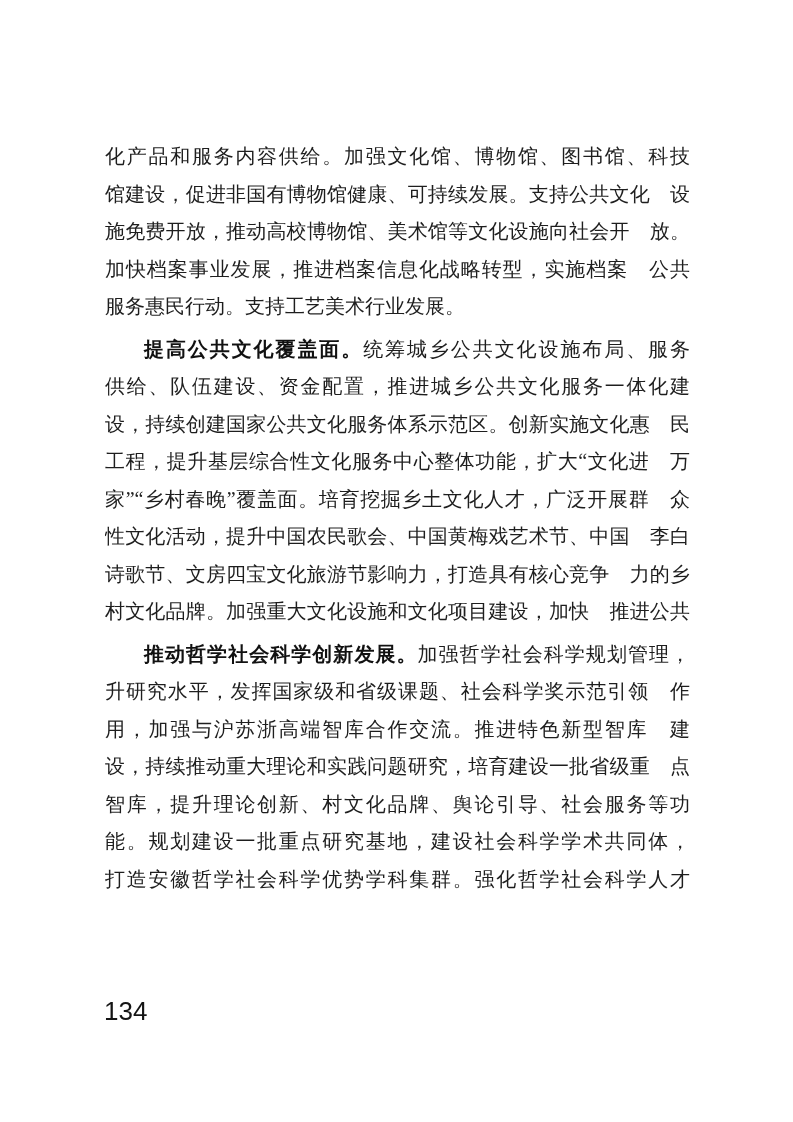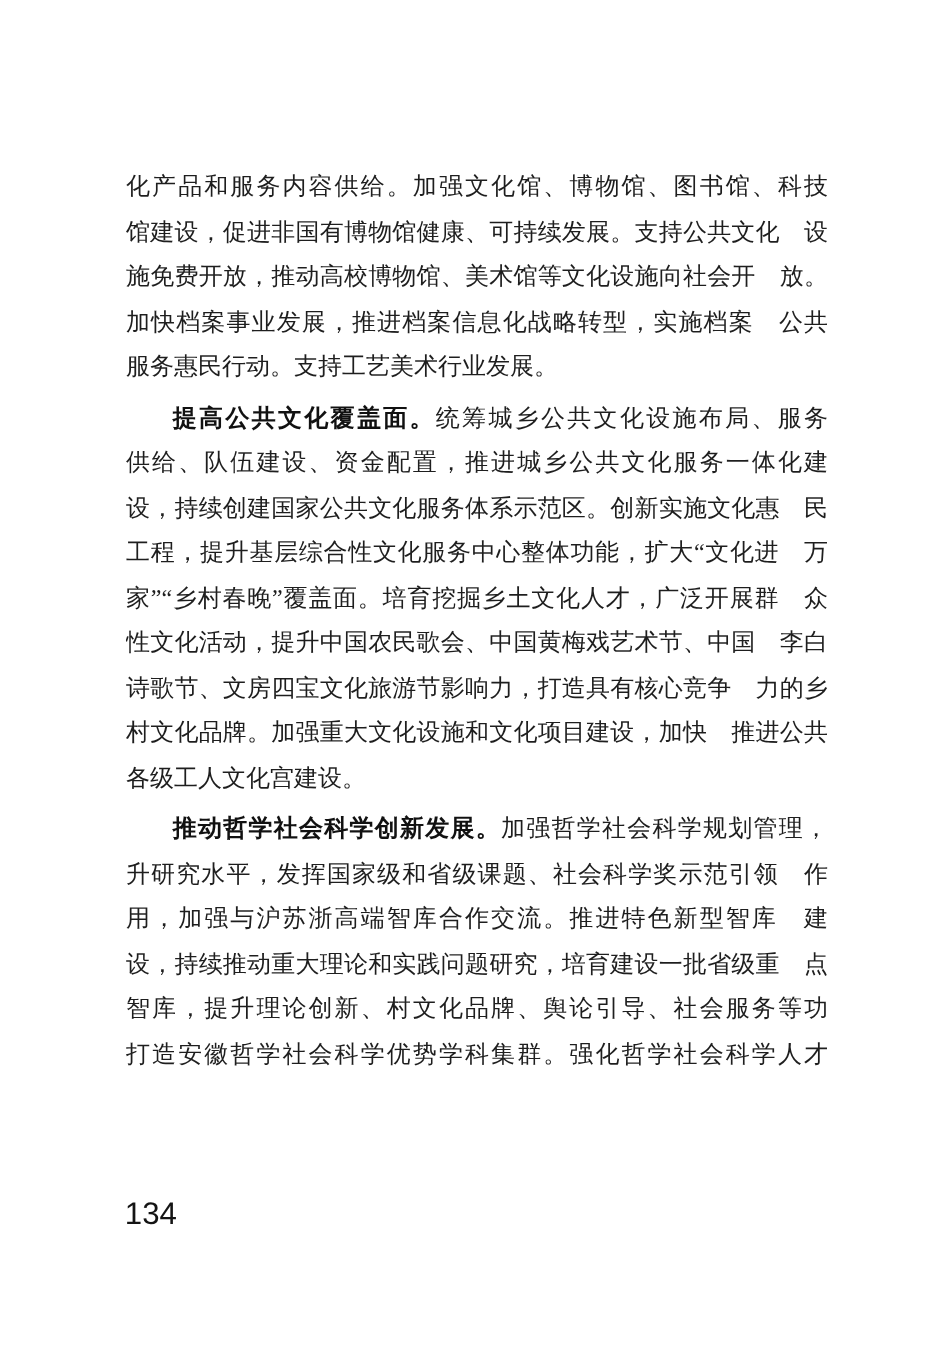--- a/index.html
+++ b/index.html
@@ -81,31 +81,31 @@
       <div class="tline fill indent">
         <span class="hd">提高公共文化覆盖面。</span><span>统筹城乡公共文化设施布局、服务</span>
       </div>
       <div class="tline fill">供给、队伍建设、资金配置，推进城乡公共文化服务一体化建</div>
       <div class="tline fill">设，持续创建国家公共文化服务体系示范区。创新实施文化惠　民</div>
       <div class="tline fill">工程，提升基层综合性文化服务中心整体功能，扩大“文化进　万</div>
       <div class="tline fill">家”“乡村春晚”覆盖面。培育挖掘乡土文化人才，广泛开展群　众</div>
       <div class="tline fill">性文化活动，提升中国农民歌会、中国黄梅戏艺术节、中国　李白</div>
       <div class="tline fill">诗歌节、文房四宝文化旅游节影响力，打造具有核心竞争　力的乡</div>
       <div class="tline fill">村文化品牌。加强重大文化设施和文化项目建设，加快　推进公共</div>
-      <div class="tline end">各级工人文化宫建设。</div>
     </div>
 
     <div class="para">
       <div class="tline fill indent">
         <span class="hd">推动哲学社会科学创新发展。</span><span>加强哲学社会科学规划管理，　提</span>
       </div>
       <div class="tline fill">升研究水平，发挥国家级和省级课题、社会科学奖示范引领　作</div>
       <div class="tline fill">用，加强与沪苏浙高端智库合作交流。推进特色新型智库　建</div>
       <div class="tline fill">设，持续推动重大理论和实践问题研究，培育建设一批省级重　点</div>
       <div class="tline fill">智库，提升理论创新、村文化品牌、舆论引导、社会服务等功</div>
+      <div class="tline fill">能。规划建设一批重点研究基地，建设社会科学学术共同体，</div>
       <div class="tline fill">打造安徽哲学社会科学优势学科集群。强化哲学社会科学人才</div>
     </div>
 
   </div>
 
   <div class="page-num">134</div>
 
 </div>
 
 </body></html>

